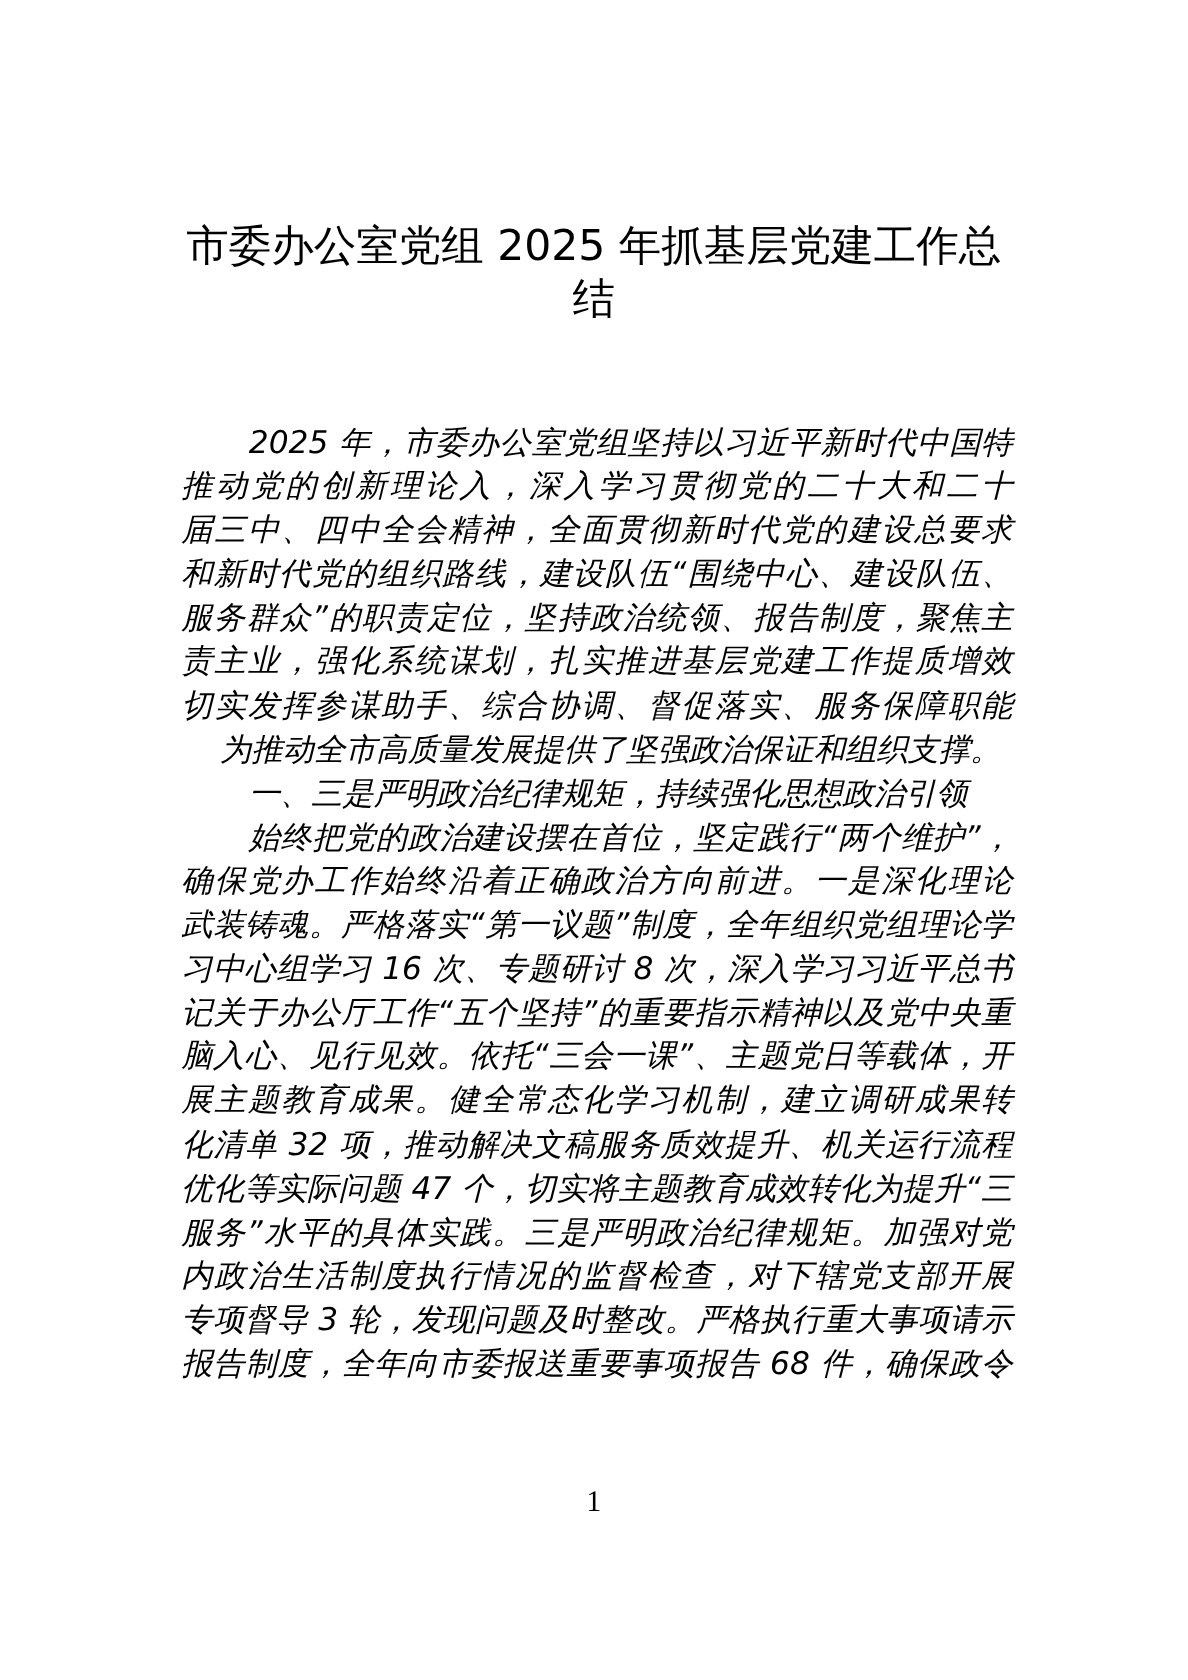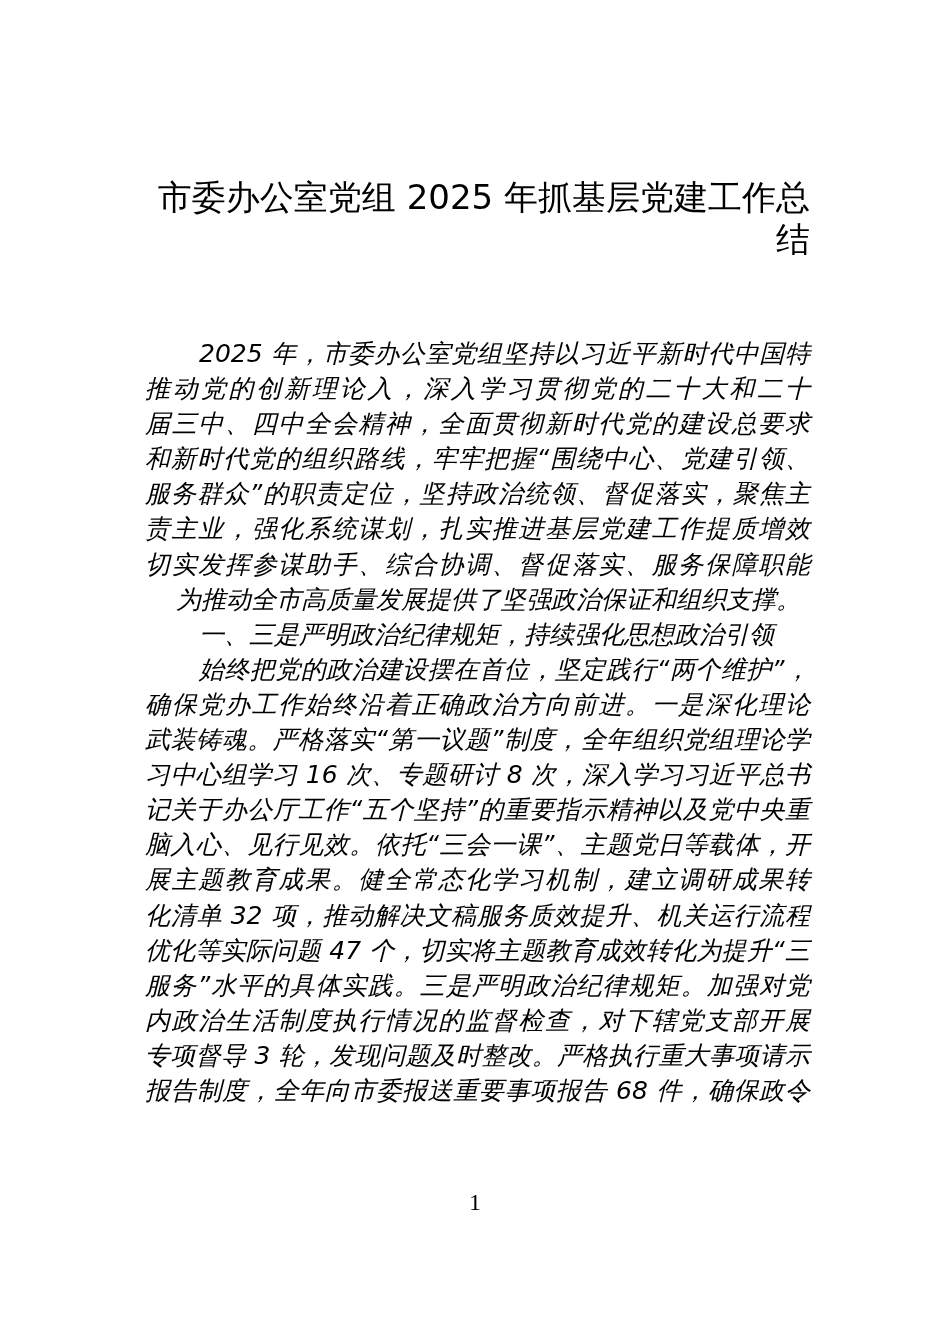--- a/index.html
+++ b/index.html
@@ -20,21 +20,21 @@
       left: 0;
       top: 0;
       width: 950px;
       height: 1344px;
       background: #ffffff;
     }
     .title {
       position: absolute;
       left: 140px;
       width: 670px;
-      text-align: right;
+      text-align: center;
       font-size: 34px;
       line-height: 34px;
       letter-spacing: 0px;
       white-space: nowrap;
     }
     .title-line-1 { top: 180px; }
     .title-line-2 { top: 222px; }
     .body-text {
       position: absolute;
       left: 145px;
@@ -81,22 +81,22 @@
 
   <div class="title title-line-1">市委办公室党组 2025 年抓基层党建工作总</div>
   <div class="title title-line-2">结</div>
 
   <div class="body-text">
 
     <div>
       <span class="line indent">2025 年，市委办公室党组坚持以习近平新时代中国特</span>
       <span class="line">推动党的创新理论入，深入学习贯彻党的二十大和二十</span>
       <span class="line">届三中、四中全会精神，全面贯彻新时代党的建设总要求</span>
-      <span class="line">和新时代党的组织路线，牢牢把握“围绕中心、党建引领、</span>
-      <span class="line">服务群众”的职责定位，坚持政治统领、督促落实，聚焦主</span>
+      <span class="line">和新时代党的组织路线，建设队伍“围绕中心、建设队伍、</span>
+      <span class="line">服务群众”的职责定位，坚持政治统领、报告制度，聚焦主</span>
       <span class="line">责主业，强化系统谋划，扎实推进基层党建工作提质增效</span>
       <span class="line">切实发挥参谋助手、综合协调、督促落实、服务保障职能</span>
       <span class="line last">为推动全市高质量发展提供了坚强政治保证和组织支撑。</span>
     </div>
 
     <div>
       <span class="line heading">一、三是严明政治纪律规矩，持续强化思想政治引领</span>
     </div>
 
     <div>

